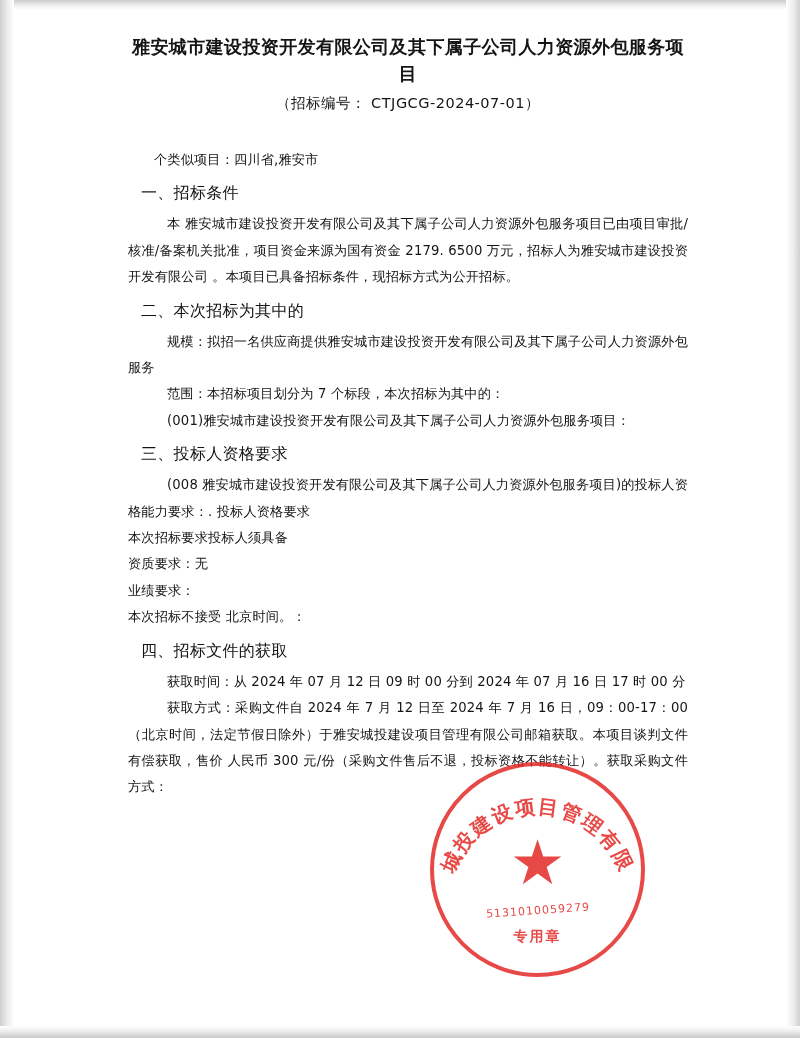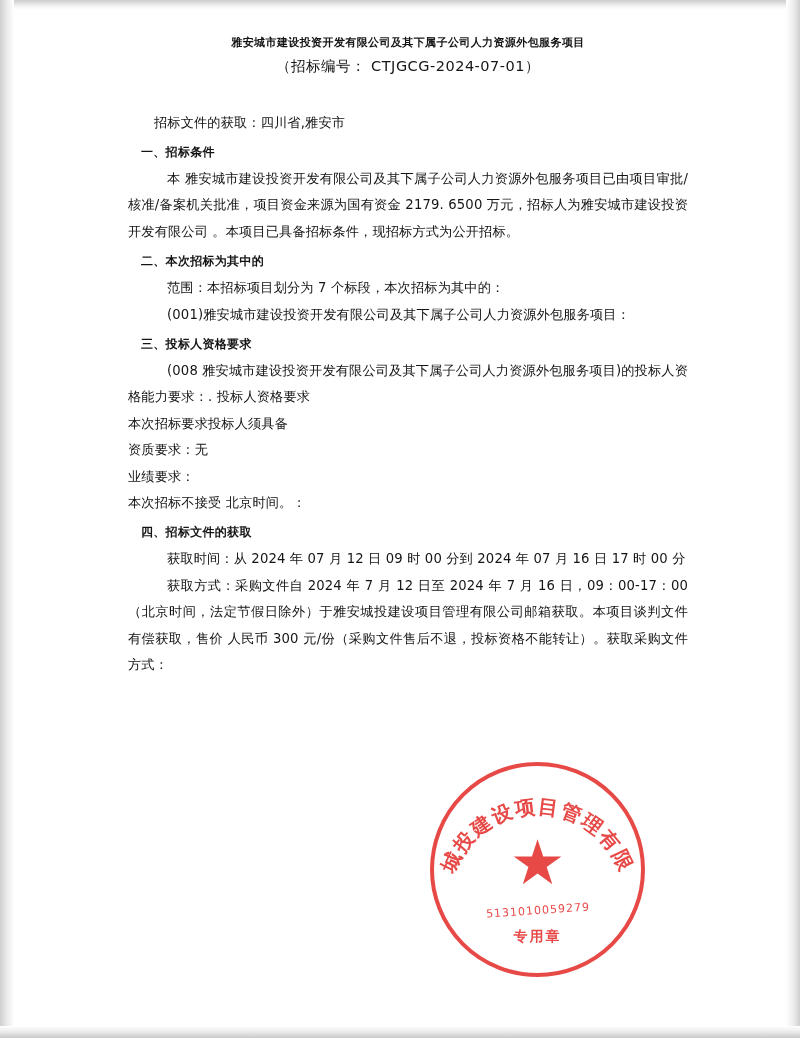--- a/index.html
+++ b/index.html
@@ -51,21 +51,21 @@
   .content {
     position: absolute;
     left: 128px;
     top: 34px;
     width: 560px;
     color: #111;
   }
 
   .doc-title {
     font-family: Liberation Serif, serif;
-    font-size: 11px;
+    font-size: 18px;
     font-weight: bold;
     letter-spacing: 0.4px;
     text-align: center;
     line-height: 1.5;
     color: #151515;
     margin: 0 0 6px 0;
   }
 
   .doc-subtitle {
     font-size: 14.5px;
@@ -79,22 +79,22 @@
     font-size: 13.2px;
     line-height: 2.0;
     color: #141414;
     letter-spacing: 0.15px;
   }
 
   .indent1 { text-indent: 26px; }
   .indent2 { text-indent: 39px; }
 
   .section-head {
-    font-weight: bold;
-    font-size: 12px;
+    font-weight: normal;
+    font-size: 16px;
     text-indent: 13px;
     margin: 4px 0 2px 0;
     letter-spacing: 0.3px;
   }
 
   .para {
     margin: 0;
     text-align: justify;
   }
 
@@ -166,26 +166,27 @@
   <div class="scan-edge-right"></div>
   <div class="scan-edge-bottom"></div>
 
   <div class="content">
 
     <h1 class="doc-title">雅安城市建设投资开发有限公司及其下属子公司人力资源外包服务项目</h1>
     <div class="doc-subtitle">（招标编号： CTJGCG-2024-07-01）</div>
 
     <div class="body-text">
 
-      <p class="para indent1">招标文件的获取：四川省,雅安市</p>
+      <p class="para indent1">个类似项目：四川省,雅安市</p>
 
       <p class="section-head">一、招标条件</p>
       <p class="para indent2">本 雅安城市建设投资开发有限公司及其下属子公司人力资源外包服务项目已由项目审批/核准/备案机关批准，项目资金来源为国有资金 2179. 6500 万元，招标人为雅安城市建设投资开发有限公司 。本项目已具备招标条件，现招标方式为公开招标。</p>
 
       <p class="section-head">二、本次招标为其中的</p>
+      <p class="para indent2">规模：拟招一名供应商提供雅安城市建设投资开发有限公司及其下属子公司人力资源外包服务</p>
       <p class="para indent2">范围：本招标项目划分为 7 个标段，本次招标为其中的：</p>
       <p class="para indent2">(001)雅安城市建设投资开发有限公司及其下属子公司人力资源外包服务项目：</p>
 
       <p class="section-head">三、投标人资格要求</p>
       <p class="para indent2">(008 雅安城市建设投资开发有限公司及其下属子公司人力资源外包服务项目)的投标人资格能力要求：.  投标人资格要求</p>
       <p class="para">本次招标要求投标人须具备</p>
       <p class="para">资质要求：无</p>
       <p class="para">业绩要求：</p>
       <p class="para">本次招标不接受  北京时间。：</p>
 

